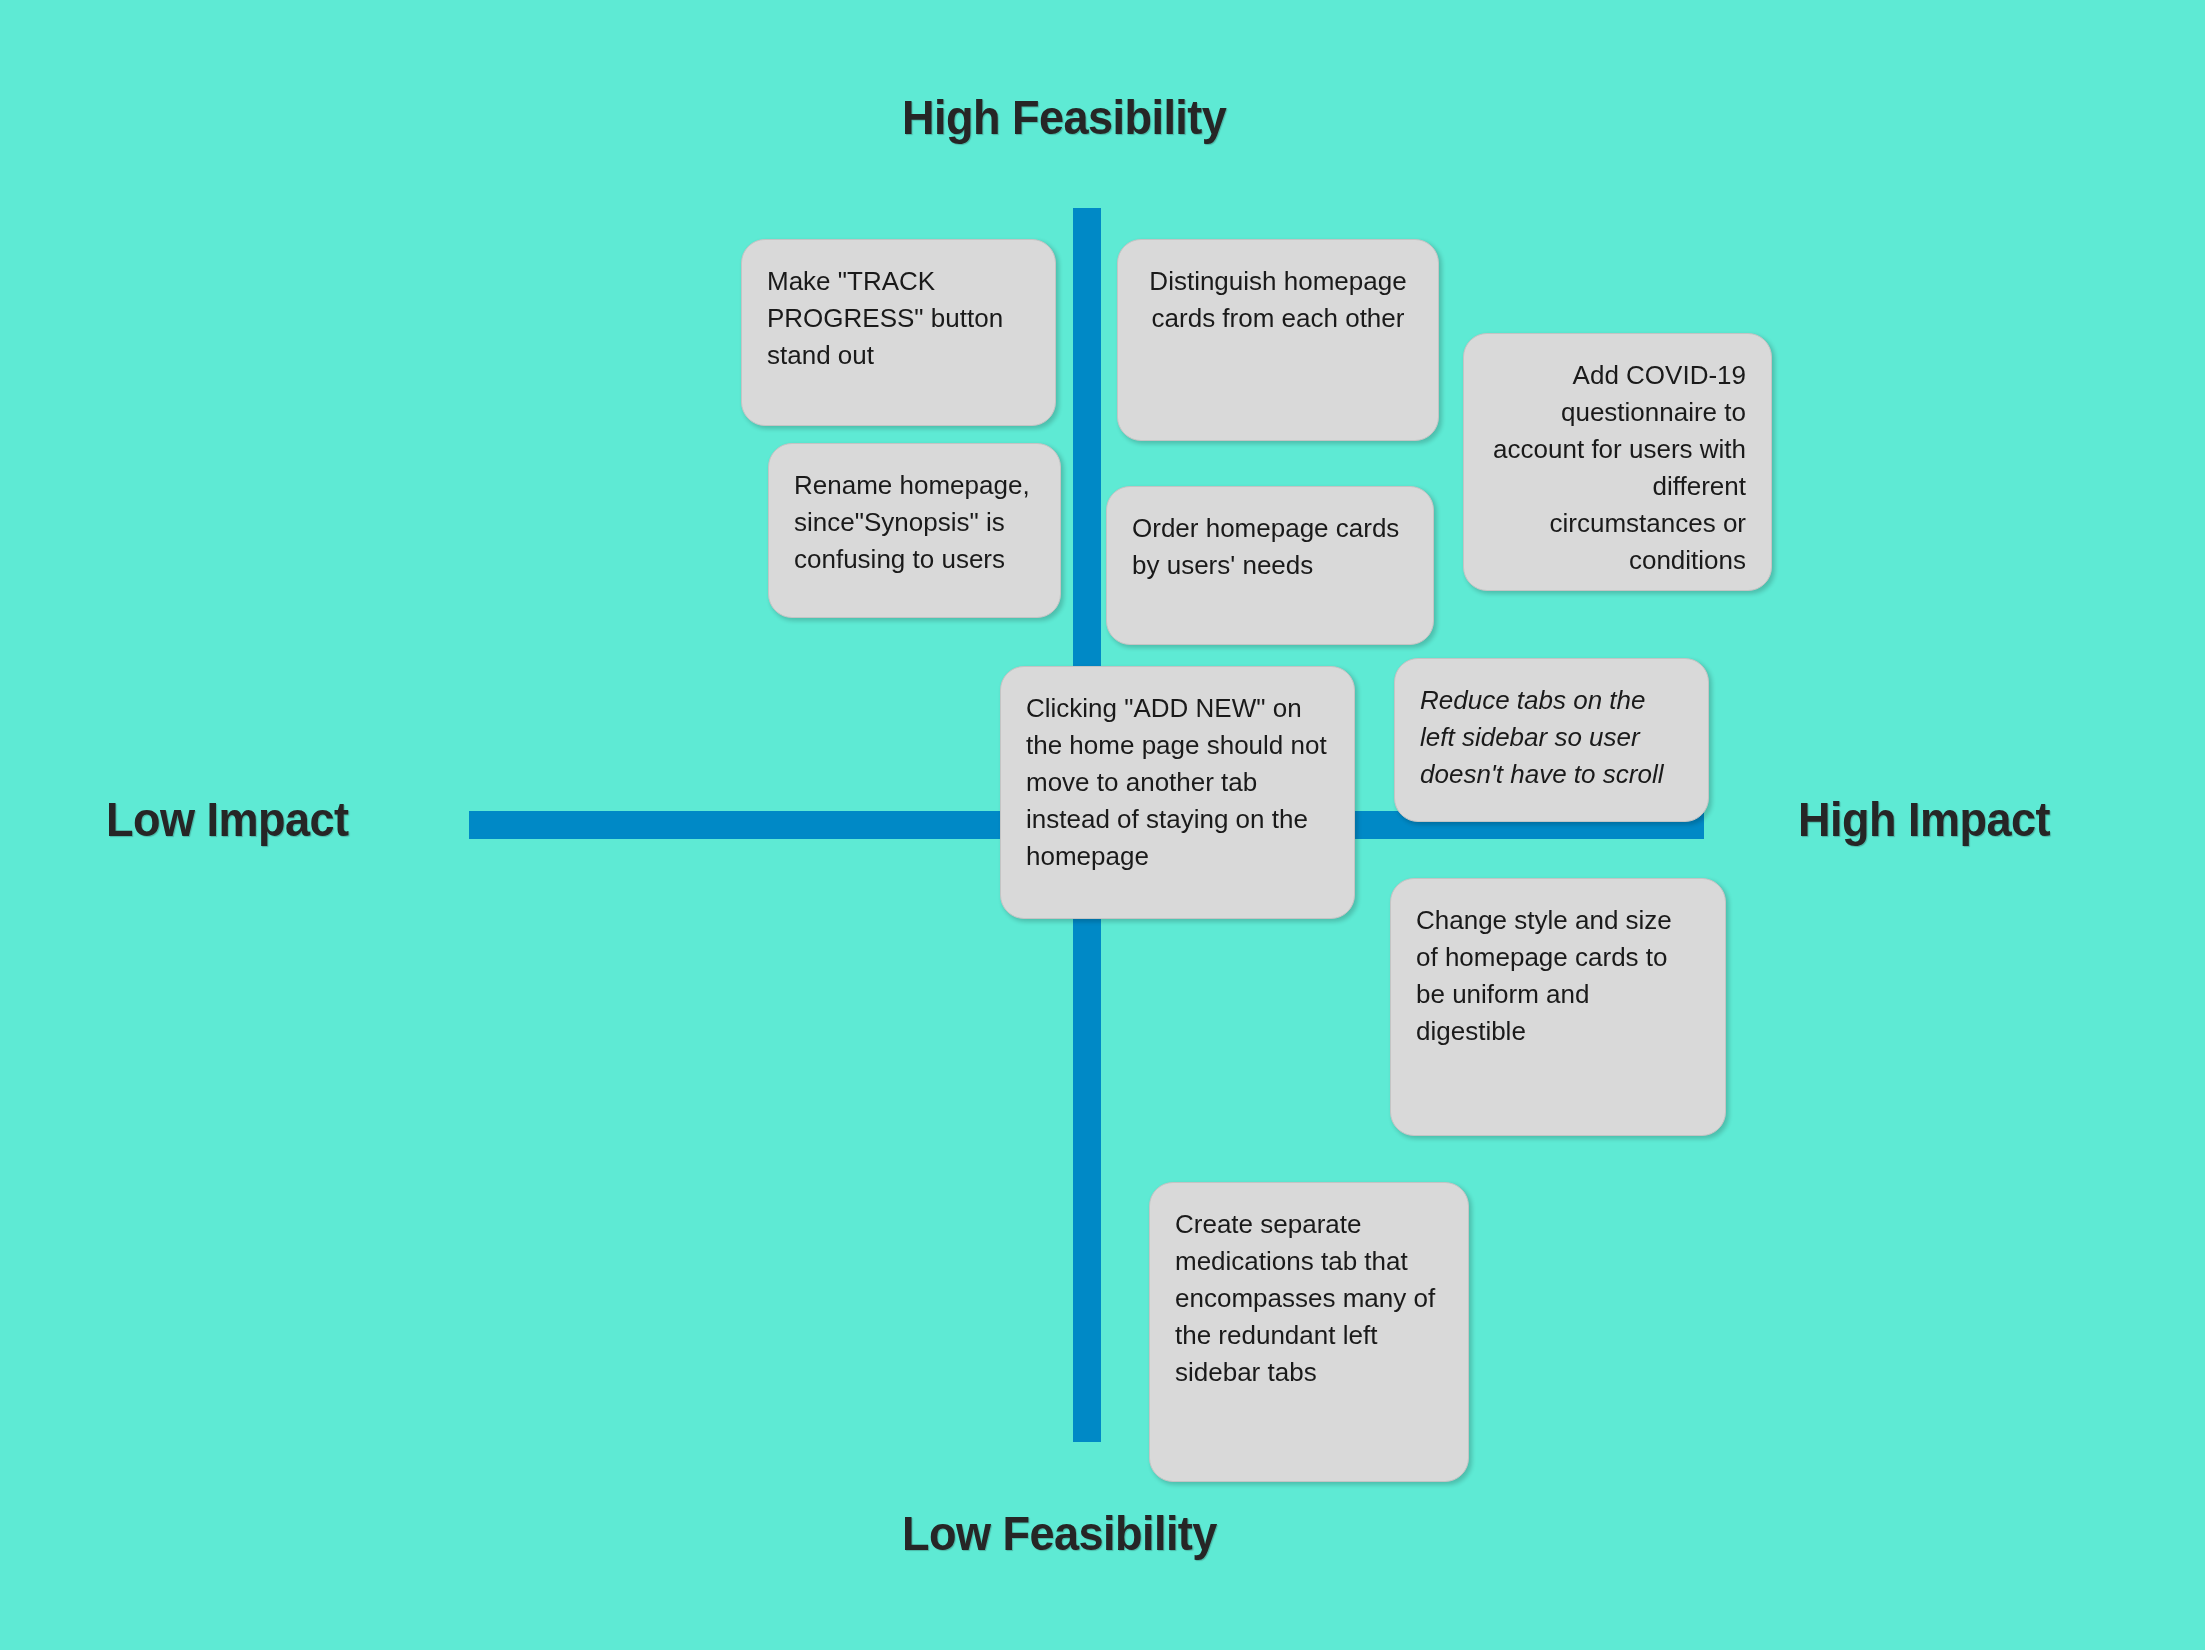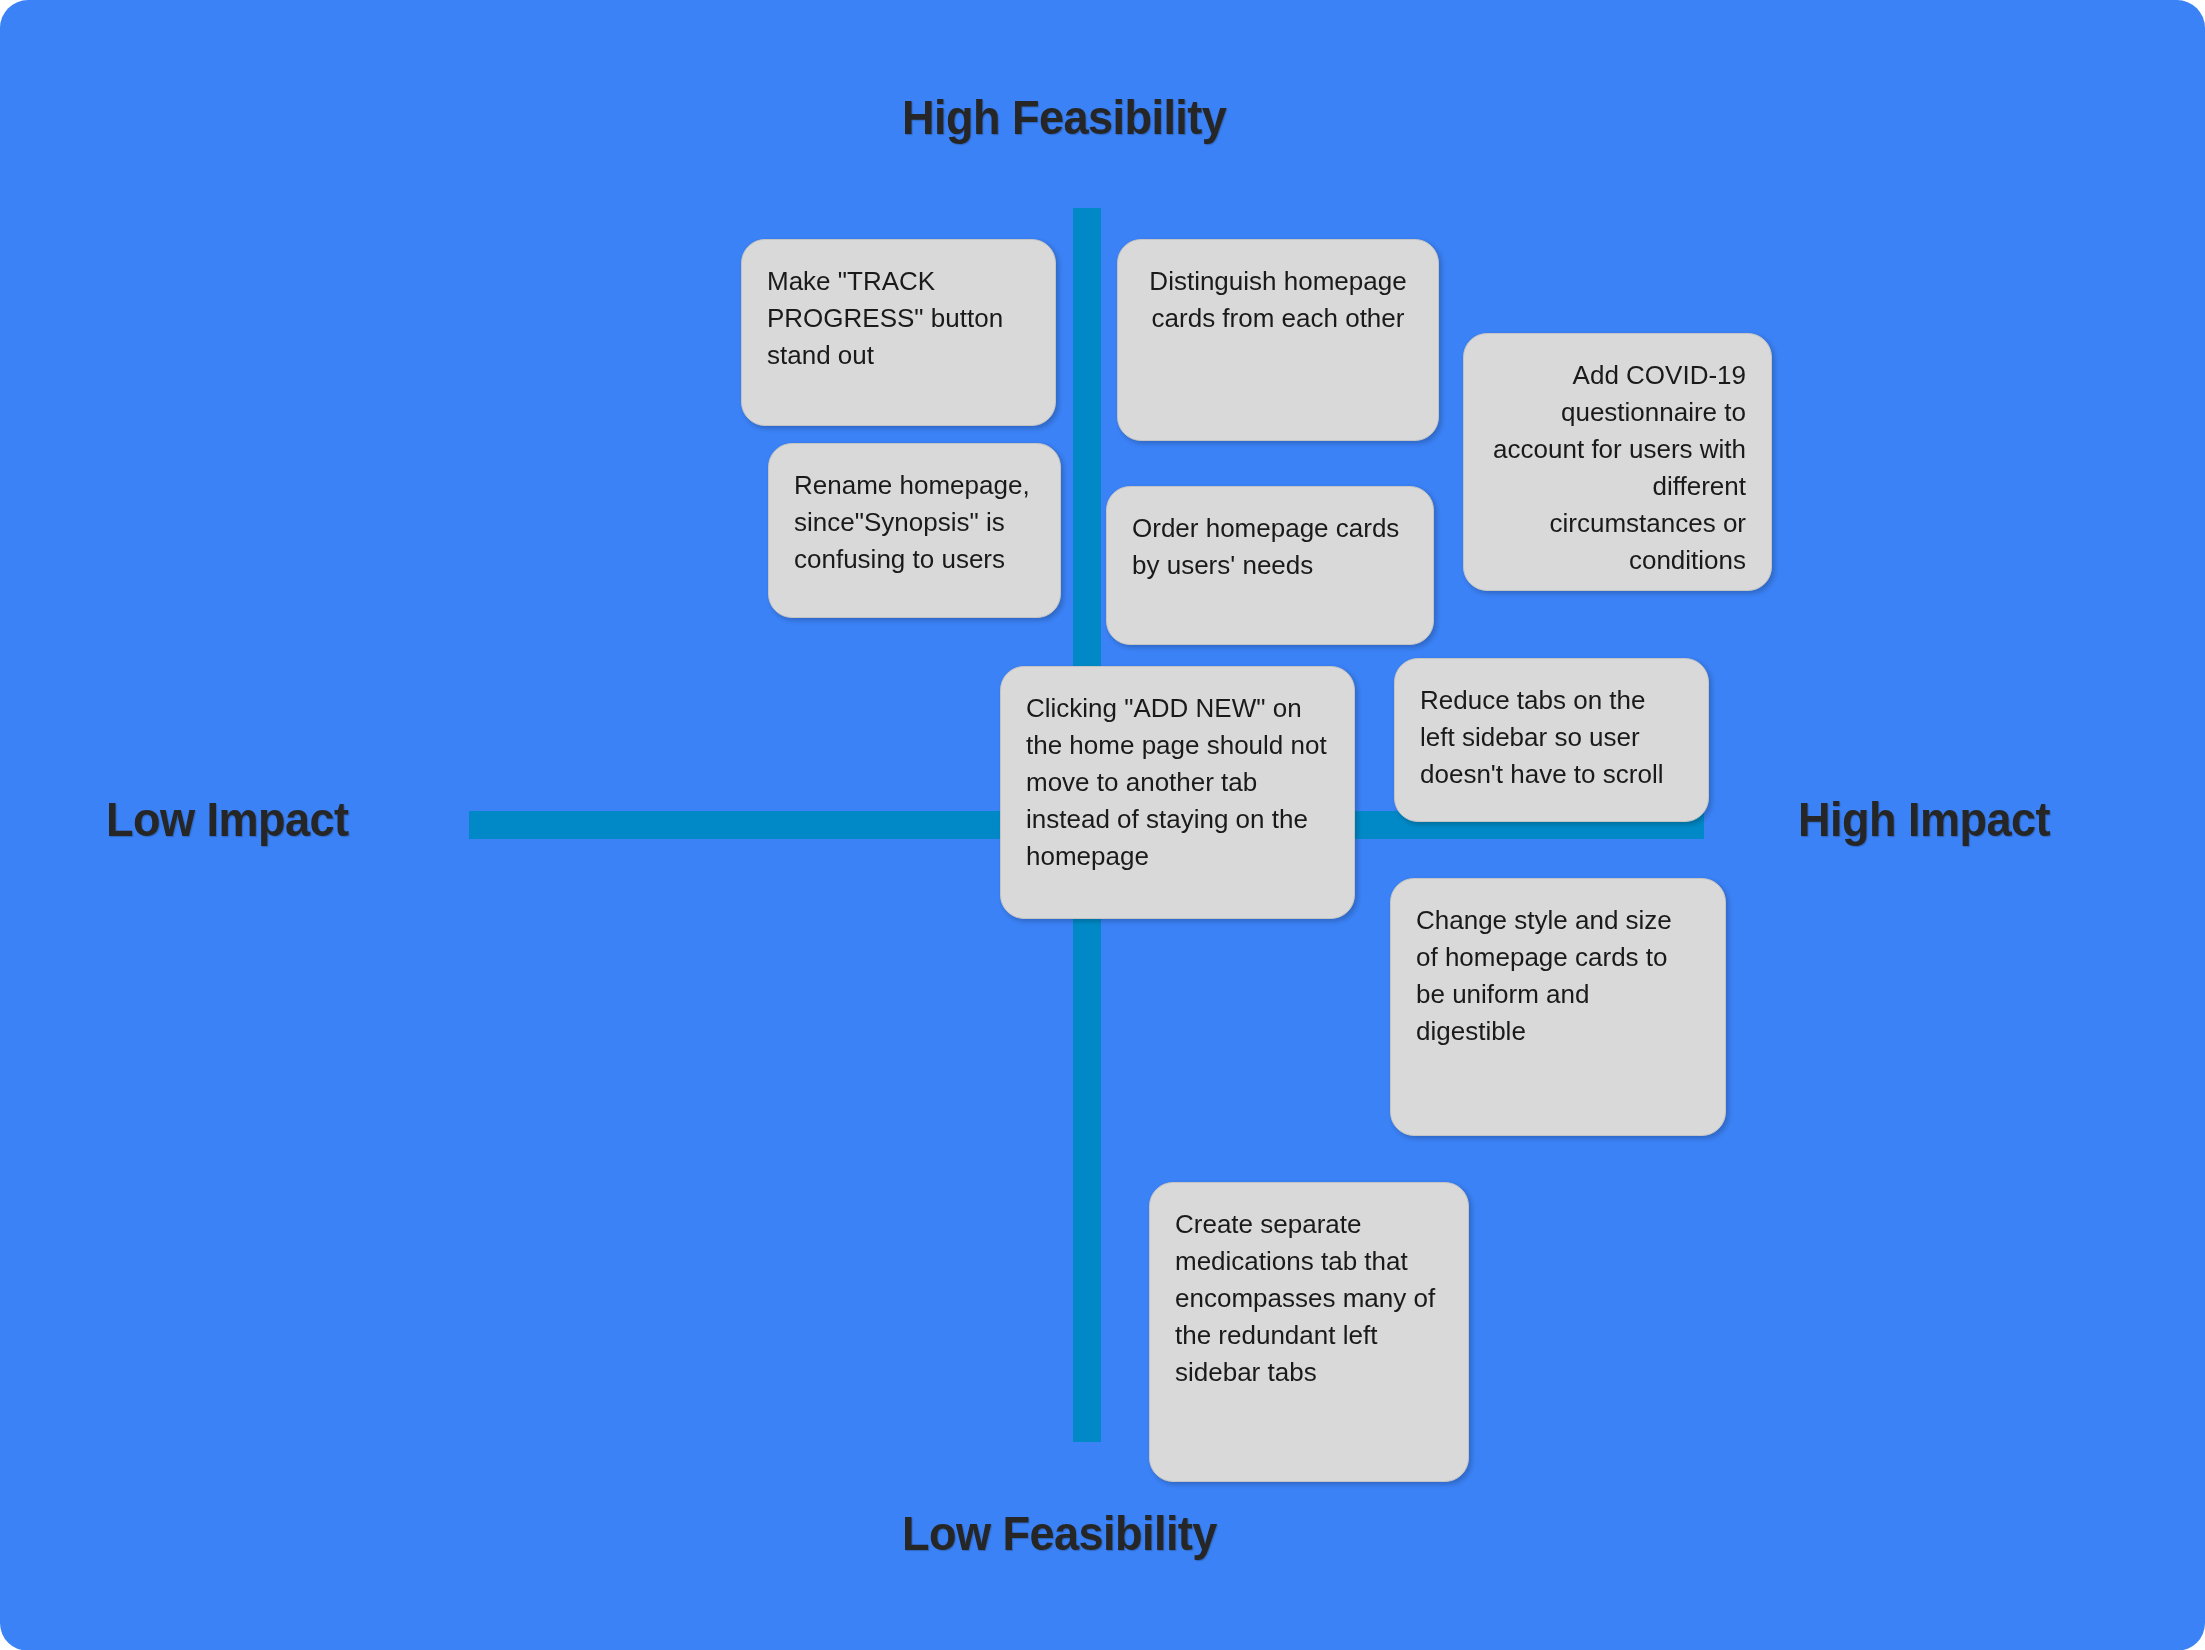--- a/index.html
+++ b/index.html
@@ -6,24 +6,23 @@
   html, body {
     margin: 0;
     padding: 0;
     background: #ffffff;
   }
 
   #canvas {
     position: relative;
     width: 2205px;
     height: 1651px;
-    background: #3b82f6;
+    background: #5eead4;
     overflow: hidden;
     font-family: "Liberation Sans", "DejaVu Sans", sans-serif;
-    border-radius: 28px;
   }
 
   
   .axis-bar {
     position: absolute;
     background: #0089C6;
   }
   #axis-vertical {
     left: 1073px;
     top: 208px;
@@ -88,21 +87,21 @@
     word-wrap: break-word;
   }
 
   
   #card-track-progress      { left: 741px; top: 239px;  width: 315px;  height: 187px;  z-index: 5; }
   #card-rename-homepage     { left: 768px; top: 443px;  width: 293px;  height: 175px;  z-index: 5; }
   #card-distinguish-cards   { left: 1117px; top: 239px;  width: 322px;  height: 202px;  z-index: 5; text-align: center; }
   #card-covid-questionnaire { left: 1463px; top: 333px;  width: 309px;  height: 258px;  z-index: 5; text-align: right; }
   #card-order-cards         { left: 1098px; top: 486px;  width: 328px;  height: 159px;  z-index: 5; margin-left: 8px; }
   #card-clicking-add-new    { left: 1000px; top: 666px; width: 355px;  height: 253px;  z-index: 9; }
-  #card-reduce-tabs         { left: 1394px; top: 658px; width: 315px;  height: 164px;  z-index: 9; }
+  #card-reduce-tabs         { left: 1394px; top: 658px; width: 315px;  height: 164px;  z-index: 9; font-style: italic; }
   #card-change-style        { left: 1390px; top: 878px; width: 336px;  height: 258px;  z-index: 5; }
   #card-add-popup           { left: 430px;  top: 1199px; width: 322px;  height: 270px;  z-index: 5; }
   #card-medications-tab     { left: 1149px; top: 1182px; width: 320px;  height: 300px;  z-index: 5; }
 </style>
 </head>
 <body>
 
 <div id="canvas">
 
   <div id="axis-vertical" class="axis-bar"></div>

